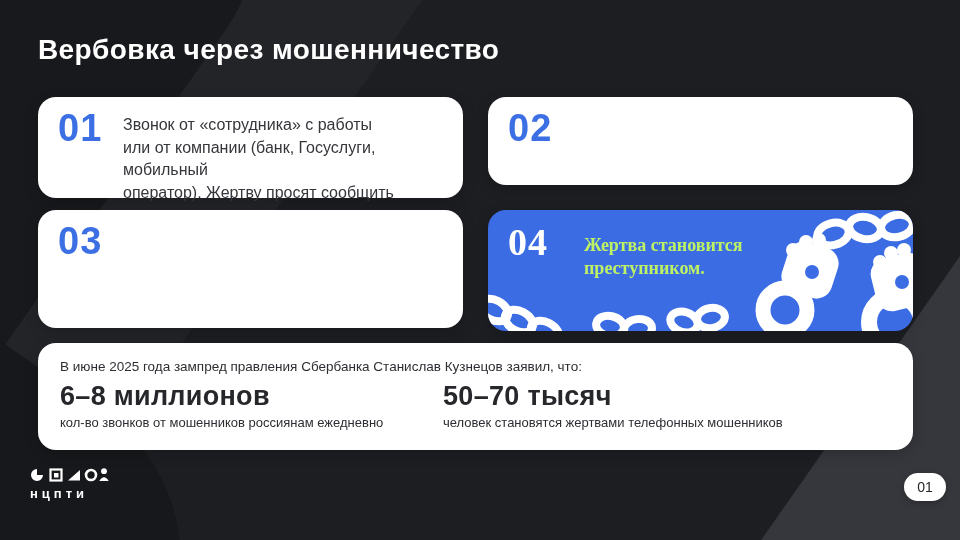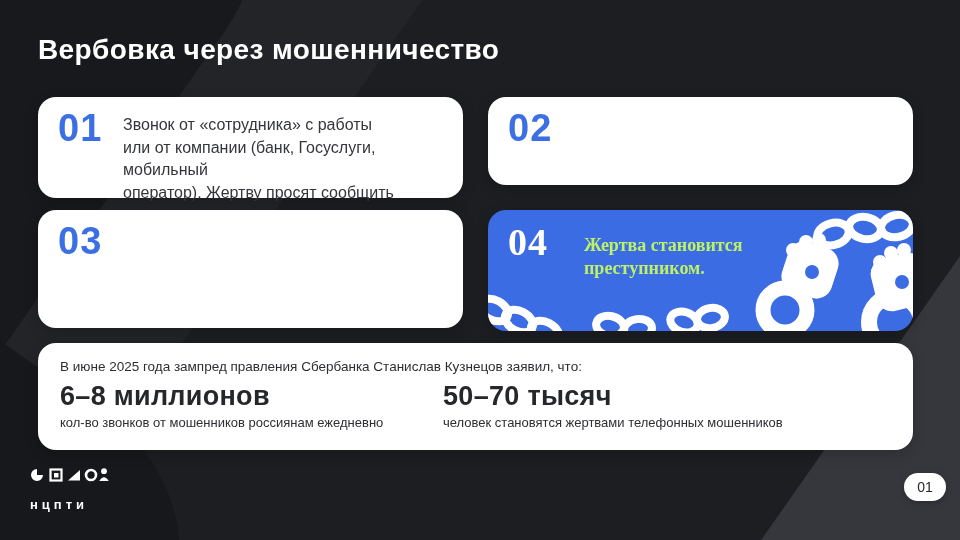--- a/index.html
+++ b/index.html
@@ -50,21 +50,21 @@
     position:absolute;left:22px;top:16px;
     font-size:13.5px;color:#2d2e33;
   }
   .stat-col{position:absolute;top:38px;}
   .stat-col-1{left:22px;}
   .stat-col-2{left:405px;}
   .stat-value{font-size:27px;font-weight:800;color:#26272b;letter-spacing:.3px;}
   .stat-caption{margin-top:3px;font-size:13px;color:#2d2e33;}
 
   .logo{position:absolute;left:30px;top:468px;color:#ffffff;}
-  .logo-letters{font-size:13px;font-weight:700;letter-spacing:4px;margin-top:11px;}
+  .logo-letters{font-size:13px;font-weight:700;letter-spacing:4px;margin-top:0;}
 
   .page-badge{
     position:absolute;right:46px;top:473px;width:42px;height:28px;
     background:#ffffff;border-radius:14px;
     display:flex;align-items:center;justify-content:center;
     font-size:14px;color:#26272b;box-shadow:0 2px 6px rgba(0,0,0,.25);
   }
 </style>
 </head>
 <body>

